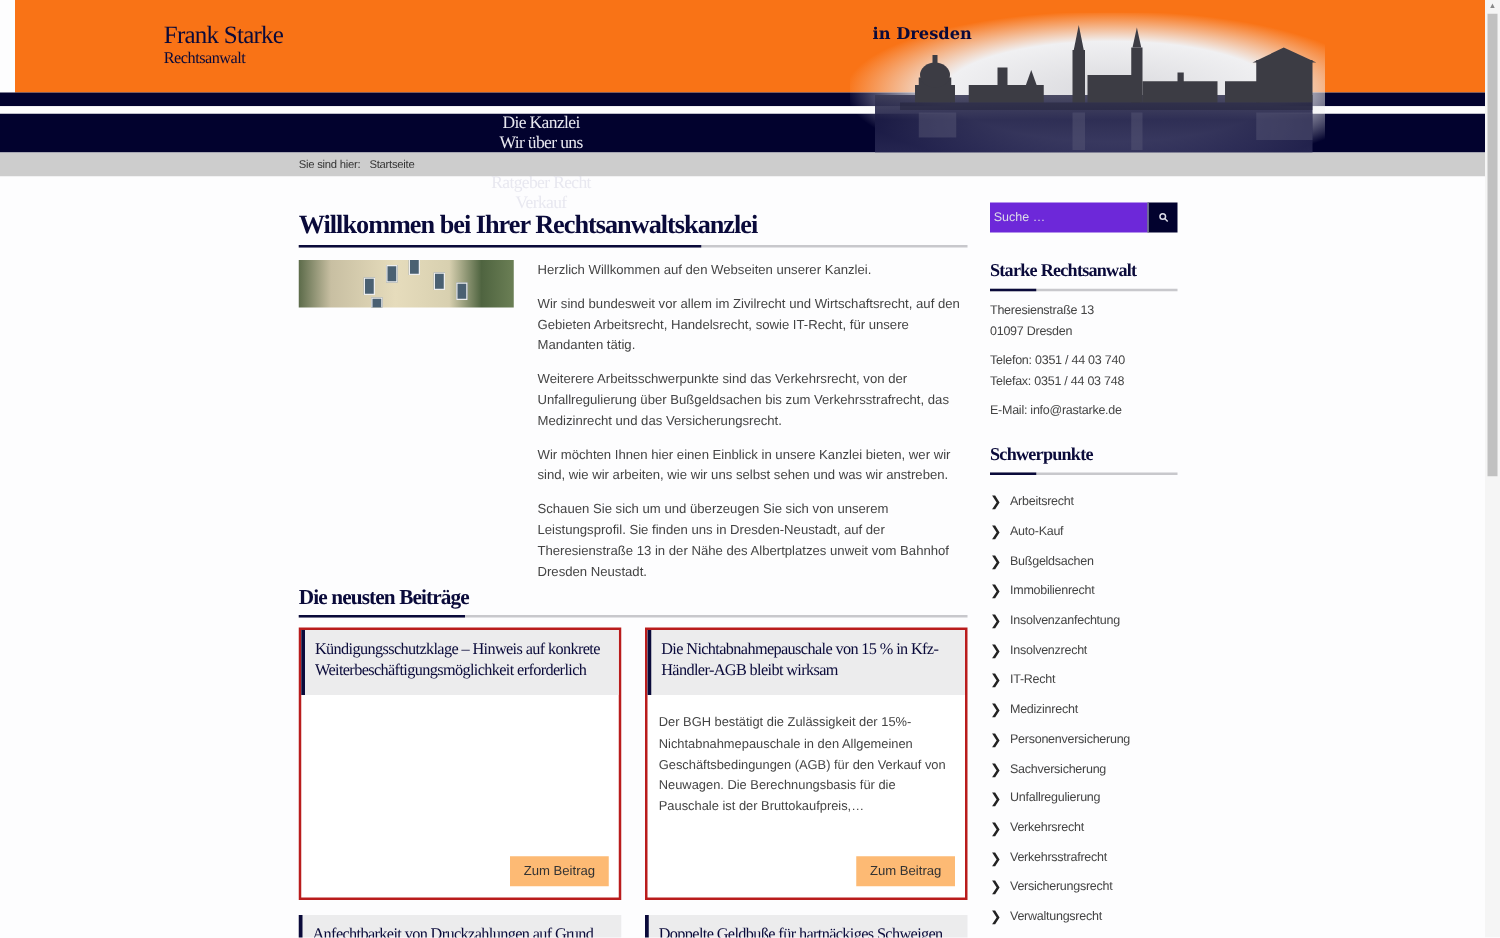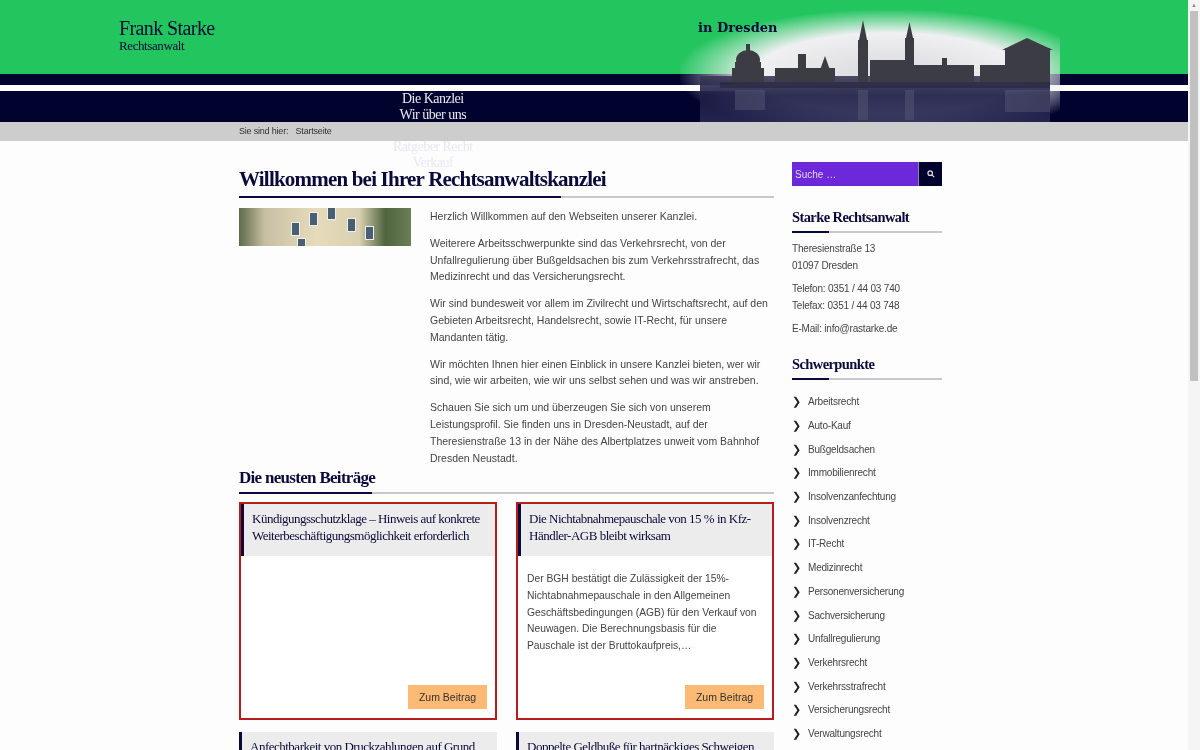--- a/index.html
+++ b/index.html
@@ -1,20 +1,20 @@
 <!DOCTYPE html>
 <html><head>
   <meta charset="utf-8">
   <style>
     * { box-sizing: border-box; margin: 0; padding: 0; }
     html, body { width: 1200px; height: 750px; overflow: hidden; background: #fdfdfe; }
     body { font-family: "Liberation Sans", "DejaVu Sans", sans-serif; color: #444; position: relative; }
 
     
-    .header { position: absolute; left: 0; top: 0; width: 1188px; height: 74px; background: #22c55e; }
+    .header { position: absolute; left: 12px; top: 0; width: 1188px; height: 74px; background: #f97316; }
     .brand { position: absolute; left: 119px; top: 17px; color: #0a0a3a; }
     .brand .name { font-family: "Liberation Serif", serif; font-size: 20px; letter-spacing: -0.6px; line-height: 22px; }
     .brand .sub { font-family: "Liberation Serif", serif; font-size: 13px; letter-spacing: -0.4px; line-height: 14px; }
 
     .stripe-top { position: absolute; left: 0; top: 74px; width: 1188px; height: 11px; background: #02022e; }
     .stripe-gap { position: absolute; left: 0; top: 85px; width: 1188px; height: 6px; background: #fdfdfe; }
     .navbar { position: absolute; left: 0; top: 91px; width: 1188px; height: 31px; background: #02022e; }
 
     
     .skyline { position: absolute; left: 680px; top: 10px; width: 380px; height: 115px; overflow: hidden; }
@@ -154,22 +154,22 @@
     <div class="photo">
       <div class="win" style="left:52px;top:14px"></div>
       <div class="win" style="left:70px;top:4px"></div>
       <div class="win" style="left:88px;top:-2px"></div>
       <div class="win" style="left:108px;top:10px"></div>
       <div class="win" style="left:126px;top:18px"></div>
       <div class="win" style="left:58px;top:30px"></div>
     </div>
     <div class="intro-text">
       <p>Herzlich Willkommen auf den Webseiten unserer Kanzlei.</p>
+      <p>Wir sind bundesweit vor allem im Zivilrecht und Wirtschaftsrecht, auf den Gebieten Arbeitsrecht, Handelsrecht, sowie IT-Recht, für unsere Mandanten tätig.</p>
       <p>Weiterere Arbeitsschwerpunkte sind das Verkehrsrecht, von der Unfallregulierung über Bußgeldsachen bis zum Verkehrsstrafrecht, das Medizinrecht und das Versicherungsrecht.</p>
-      <p>Wir sind bundesweit vor allem im Zivilrecht und Wirtschaftsrecht, auf den Gebieten Arbeitsrecht, Handelsrecht, sowie IT-Recht, für unsere Mandanten tätig.</p>
       <p>Wir möchten Ihnen hier einen Einblick in unsere Kanzlei bieten, wer wir sind, wie wir arbeiten, wie wir uns selbst sehen und was wir anstreben.</p>
       <p>Schauen Sie sich um und überzeugen Sie sich von unserem Leistungsprofil. Sie finden uns in Dresden-Neustadt, auf der Theresienstraße 13 in der Nähe des Albertplatzes unweit vom Bahnhof Dresden Neustadt.</p>
     </div>
   </div>
 
   <h2 class="h-sub">Die neusten Beiträge</h2>
   <div class="underline">
       <div class="accent" style="width:133px"></div>
     </div>
 

